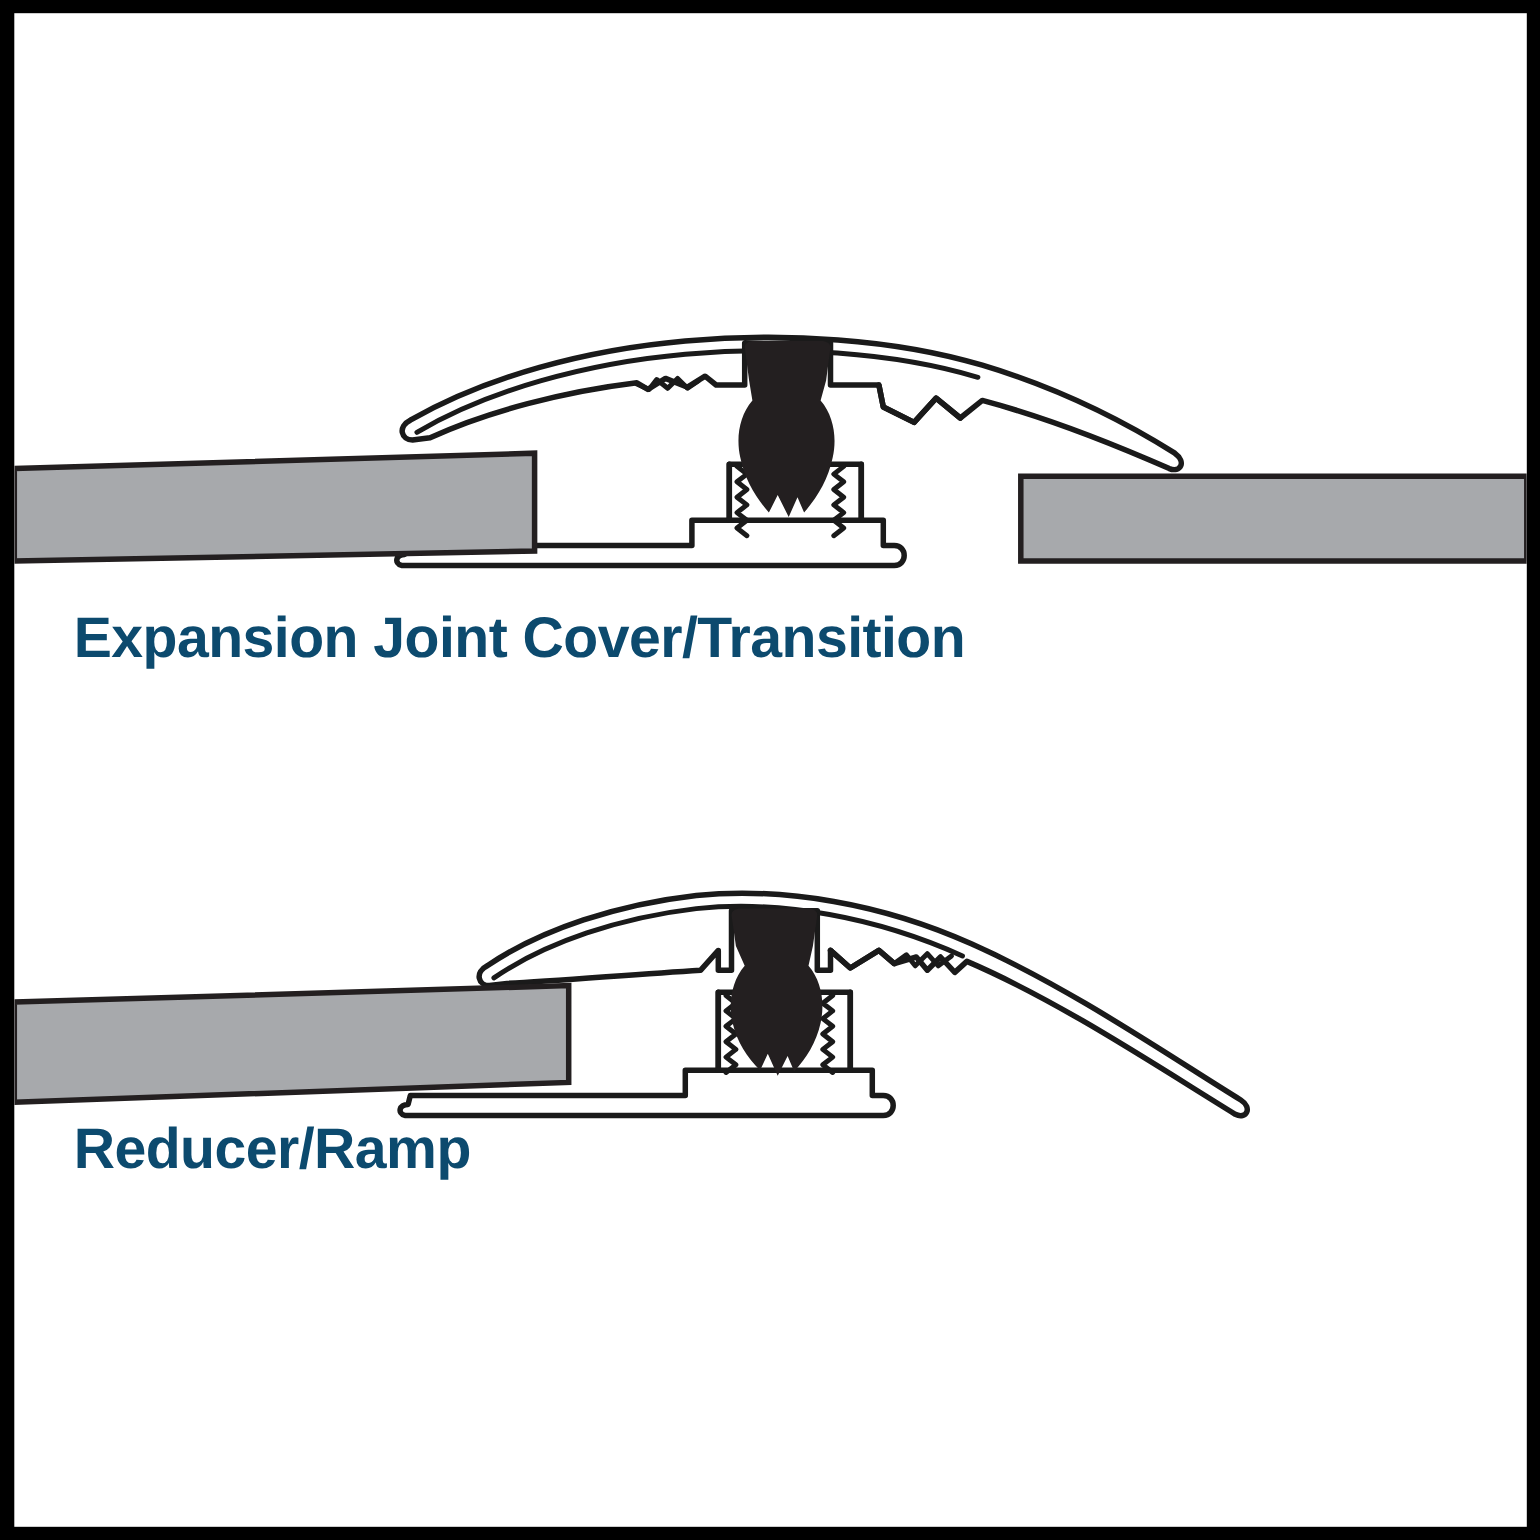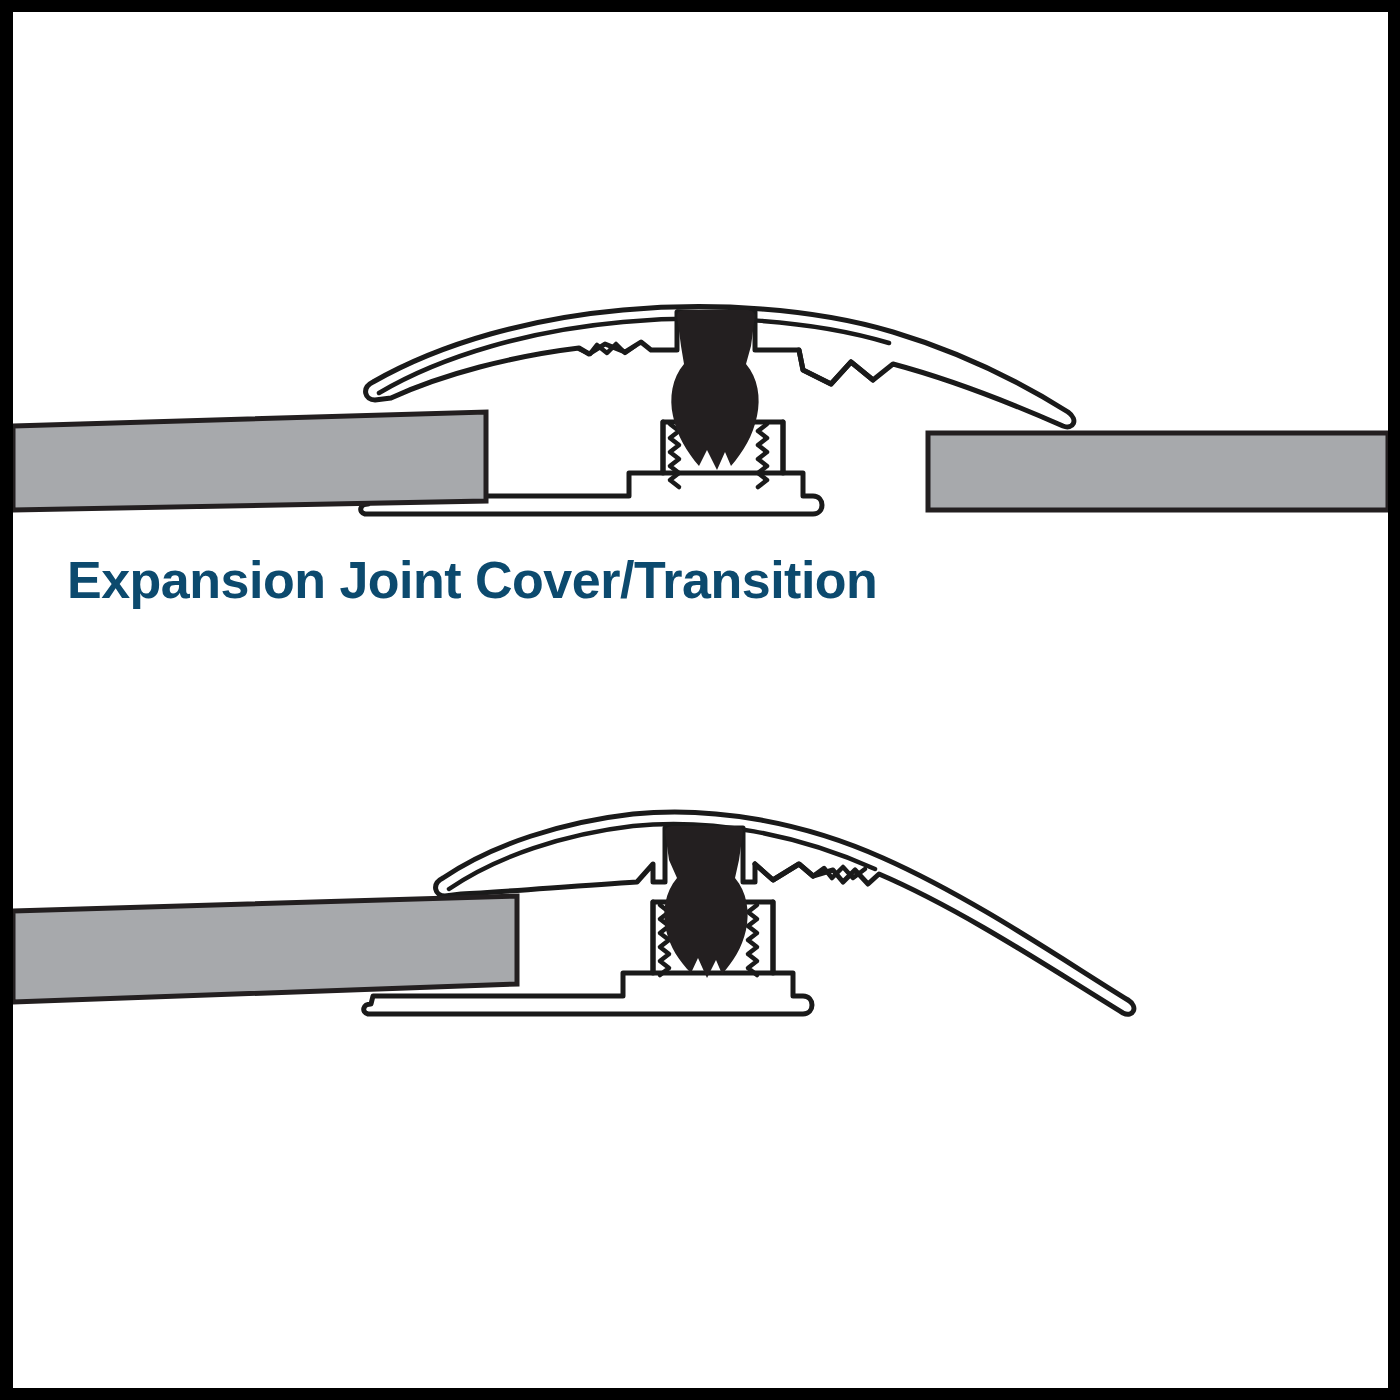--- a/index.html
+++ b/index.html
@@ -254,16 +254,17 @@
                  L 685,466
                  L 678,481
                  C 666,469 657,455 653,438
                  C 649,420 652,400 664,386
                  Z"></path>
 
         <polygon class="plank" points="0,419 504,404 504,492 0,510"></polygon>
 
       </svg>
 
+      <div class="caption" id="caption-2">Reducer/Ramp</div>
     </div>
 
   </div>
 </div>
 
 </body></html>

